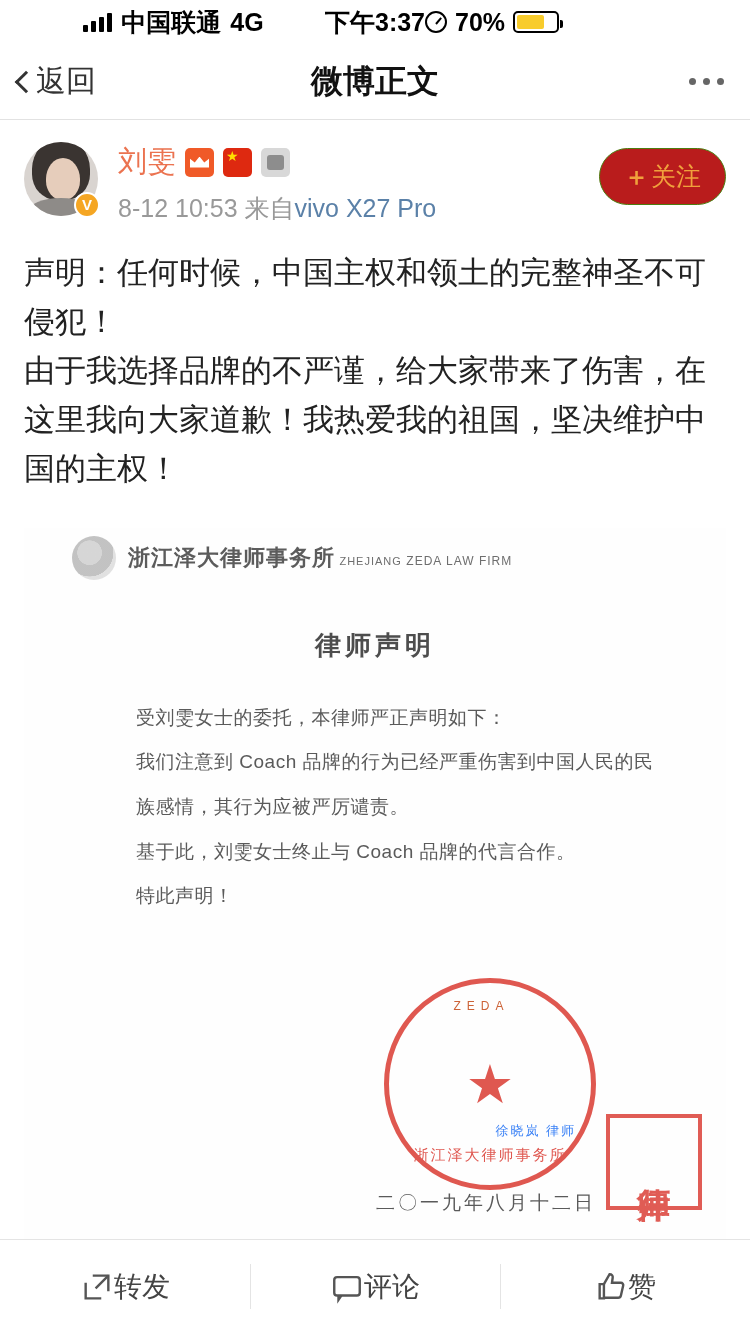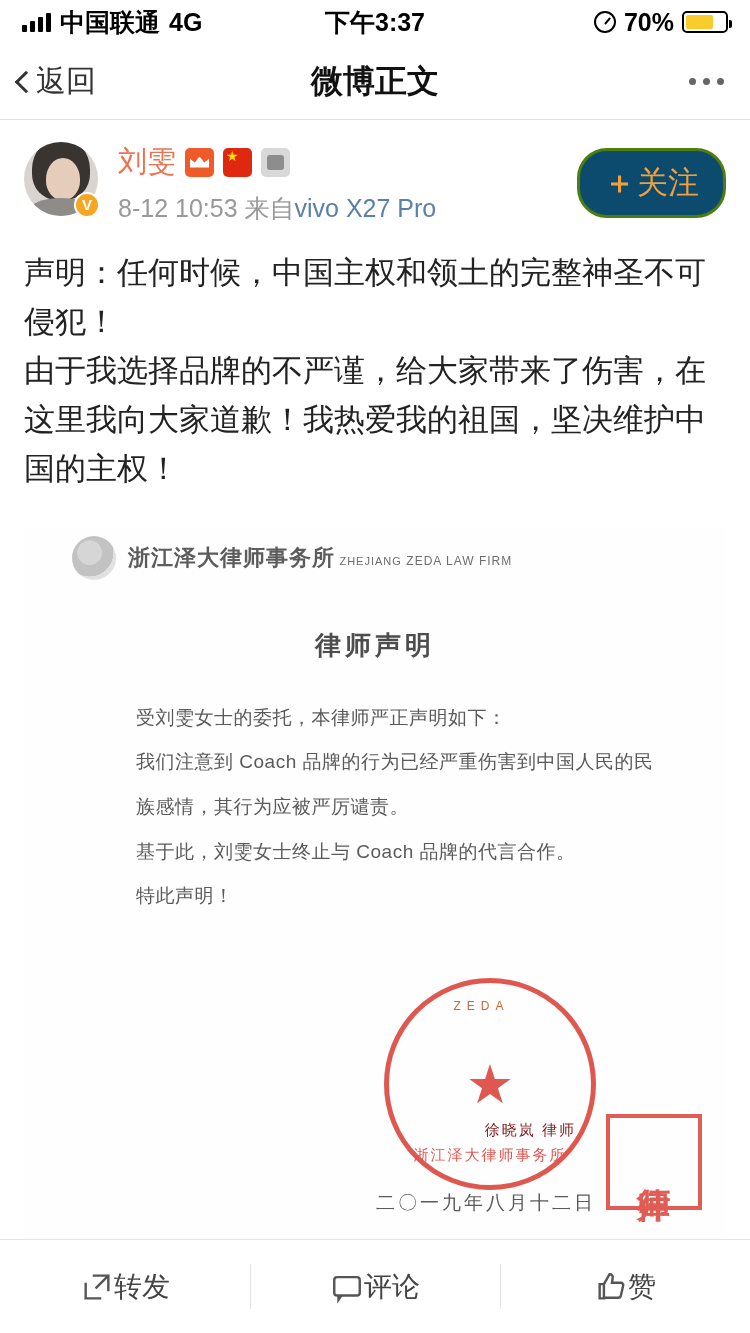--- a/index.html
+++ b/index.html
@@ -9,31 +9,31 @@
     background: #ffffff;
     overflow: hidden;
   }
   #app { position: relative; width: 750px; height: 1333px; background: #fff; }
 
   
   .statusbar {
     height: 44px; display: flex; align-items: center;
     padding: 0 22px; font-size: 25px; color: #000; font-weight: 600;
   }
-  .sb-left { display: flex; align-items: center; gap: 9px; flex: 1; }
+  .sb-left { display: flex; align-items: center; gap: 9px; flex: 1; justify-content: center; }
   .signal { display: flex; align-items: flex-end; gap: 3px; height: 20px; }
   .signal i { width: 5px; background: #000; border-radius: 1px; display: block; }
   .signal i:nth-child(1) { height: 7px; }
   .signal i:nth-child(2) { height: 11px; }
   .signal i:nth-child(3) { height: 15px; }
   .signal i:nth-child(4) { height: 19px; }
   .carrier { font-size: 25px; letter-spacing: 0; }
   .nettype { font-size: 25px; }
   .sb-center { flex: 0 0 auto; font-size: 25px; font-weight: 600; }
-  .sb-right { flex: 1; display: flex; align-items: center; justify-content: flex-end; gap: 8px; }
+  .sb-right { flex: 1; display: flex; align-items: center; gap: 8px; }
   .lock-icon { width: 22px; height: 22px; border: 2px solid #000; border-radius: 50%; position: relative; }
   .lock-icon::before {
     content: ""; position: absolute; left: 50%; top: 3px; width: 2px; height: 8px;
     background: #000; transform-origin: bottom center; transform: translateX(-50%) rotate(40deg);
   }
   .batt-pct { font-size: 25px; font-weight: 600; }
   .batt { width: 46px; height: 22px; border: 2px solid #000; border-radius: 5px; position: relative; padding: 2px; }
   .batt::after { content: ""; position: absolute; right: -6px; top: 7px; width: 3px; height: 8px; background: #000; border-radius: 0 2px 2px 0; }
   .batt span { display: block; height: 100%; width: 70%; background: #f8cc2c; border-radius: 2px; }
 
@@ -96,22 +96,22 @@
   .tag.badge { background: #d8d8d8; position: relative; }
   .tag.badge::after {
     content: ""; position: absolute; left: 6px; top: 7px; width: 17px; height: 15px;
     background: #8d8d8d; border-radius: 3px;
   }
   .sub-row { margin-top: 10px; font-size: 25px; color: #999; }
   .sub-row .src { color: #999; }
   .sub-row .src-link { color: #5b81a8; }
   .follow-btn {
     flex: 0 0 auto; margin-left: 10px; margin-top: 6px;
-    border: 3px solid #4d7c0f; color: #f0a13c; border-radius: 30px;
-    font-size: 31px; padding: 11px 24px; background: #0c4a6e; white-space: nowrap;
+    border: 1px solid #4d7c0f; color: #f0a13c; border-radius: 30px;
+    font-size: 25px; padding: 11px 24px; background: #b91c1c; white-space: nowrap;
   }
   .follow-btn .plus { font-weight: 700; margin-right: 2px; }
 
   .post-text {
     padding: 24px 24px 8px 24px;
     font-size: 31px; line-height: 1.58; color: #222; white-space: pre-wrap;
     word-break: break-all;
   }
 
   
@@ -159,21 +159,21 @@
     font-size: 15px; color: #d9342b; letter-spacing: 2px;
   }
   .stamp-sq {
     position: absolute; right: 24px; bottom: 58px; width: 96px; height: 96px;
     border: 4px solid #d9342b; opacity: .8;
     display: flex; align-items: center; justify-content: center;
     color: #d9342b; font-size: 34px; letter-spacing: 0; line-height: 1; font-weight: 700;
     writing-mode: vertical-rl;
   }
   .signer {
-    position: absolute; right: 150px; bottom: 128px; font-size: 15px; color: #7f1d1d; letter-spacing: 2px;
+    position: absolute; right: 150px; bottom: 128px; font-size: 13px; color: #3b82f6; letter-spacing: 2px;
   }
 
   .spacer { height: 62px; background: #fff; }
   .gray-strip { height: 22px; background: #f2f2f2; }
 
   
   .toolbar {
     position: absolute; left: 0; right: 0; bottom: 0; height: 94px;
     border-top: 1px solid #e4e4e4; background: #fff; display: flex; align-items: center;
   }

